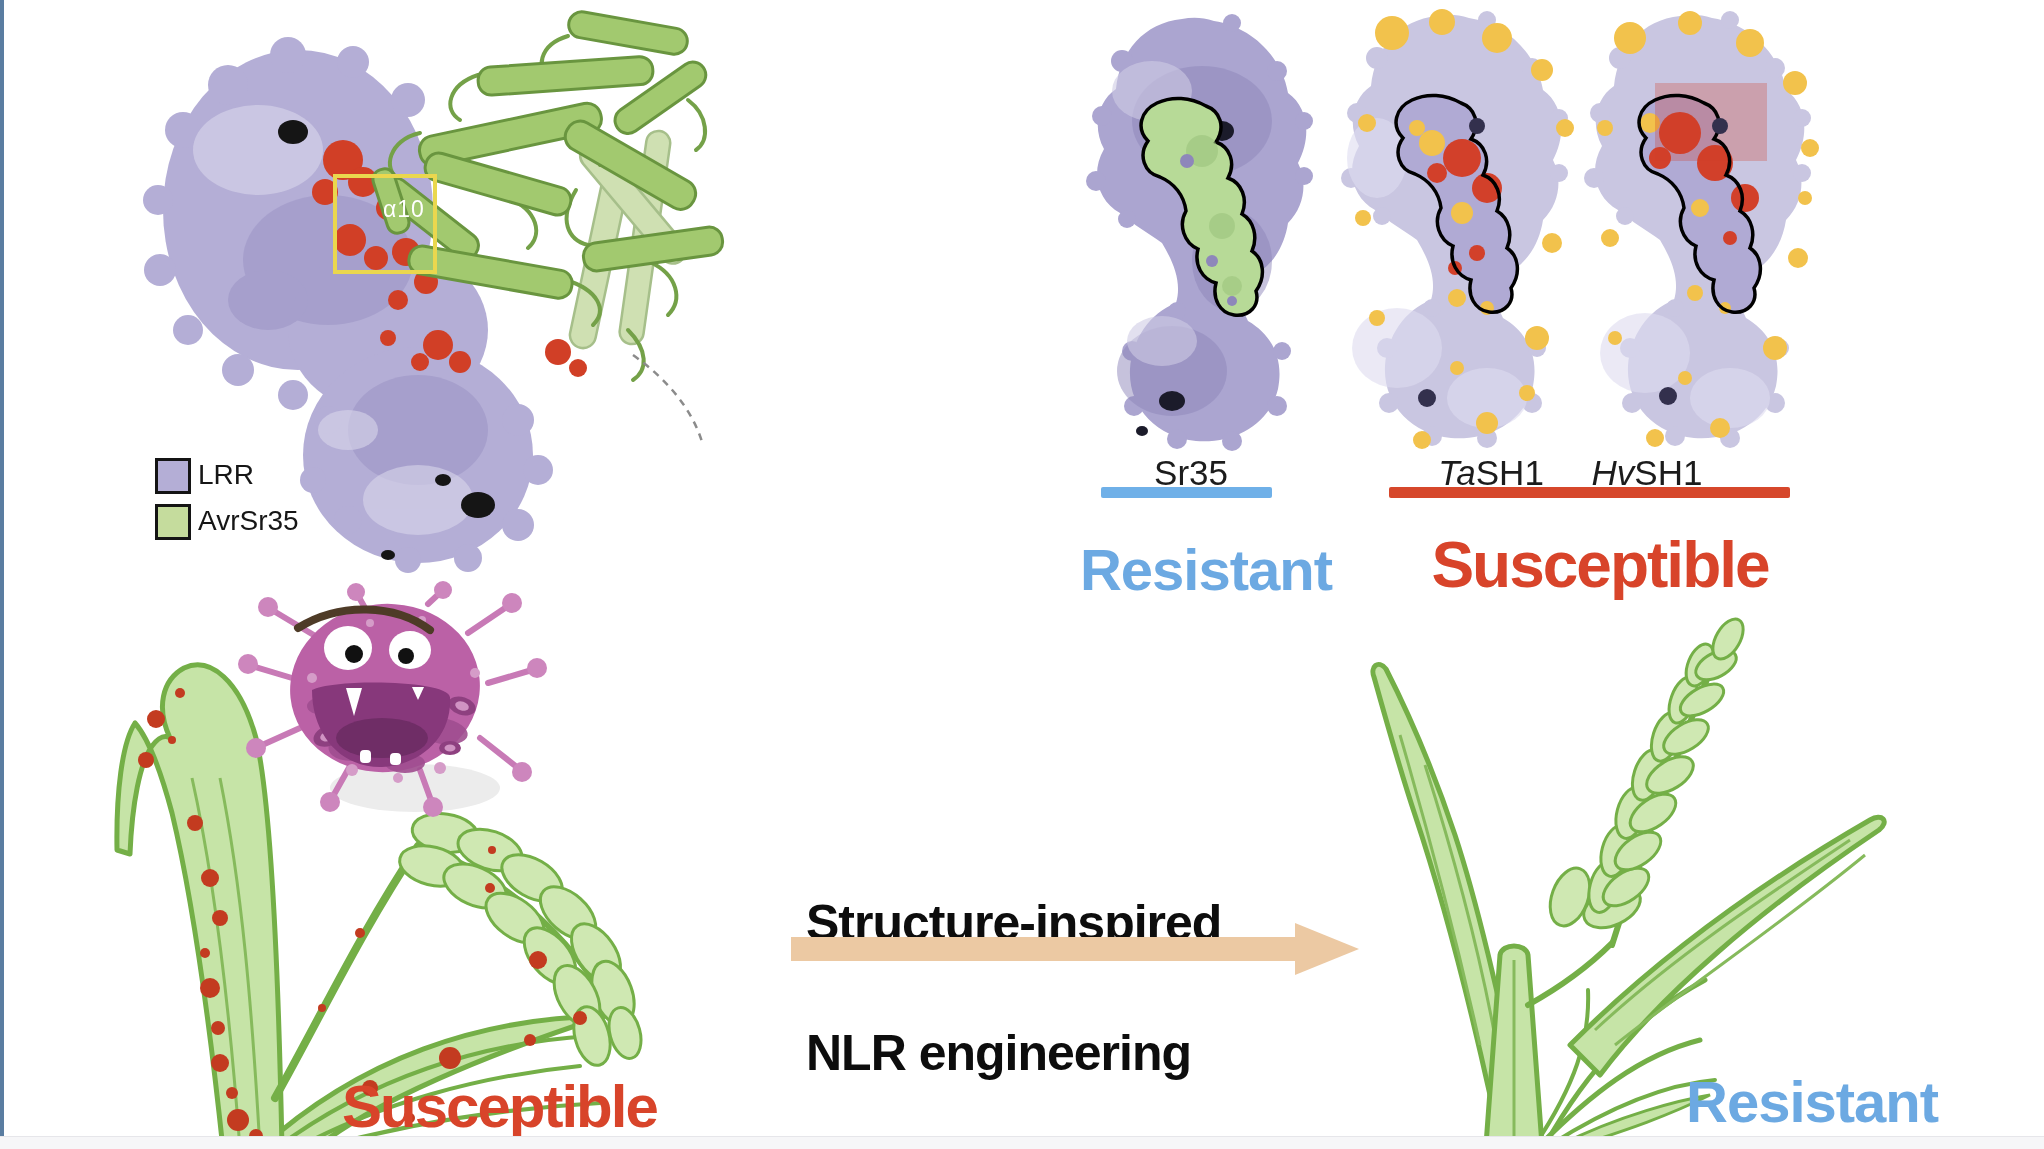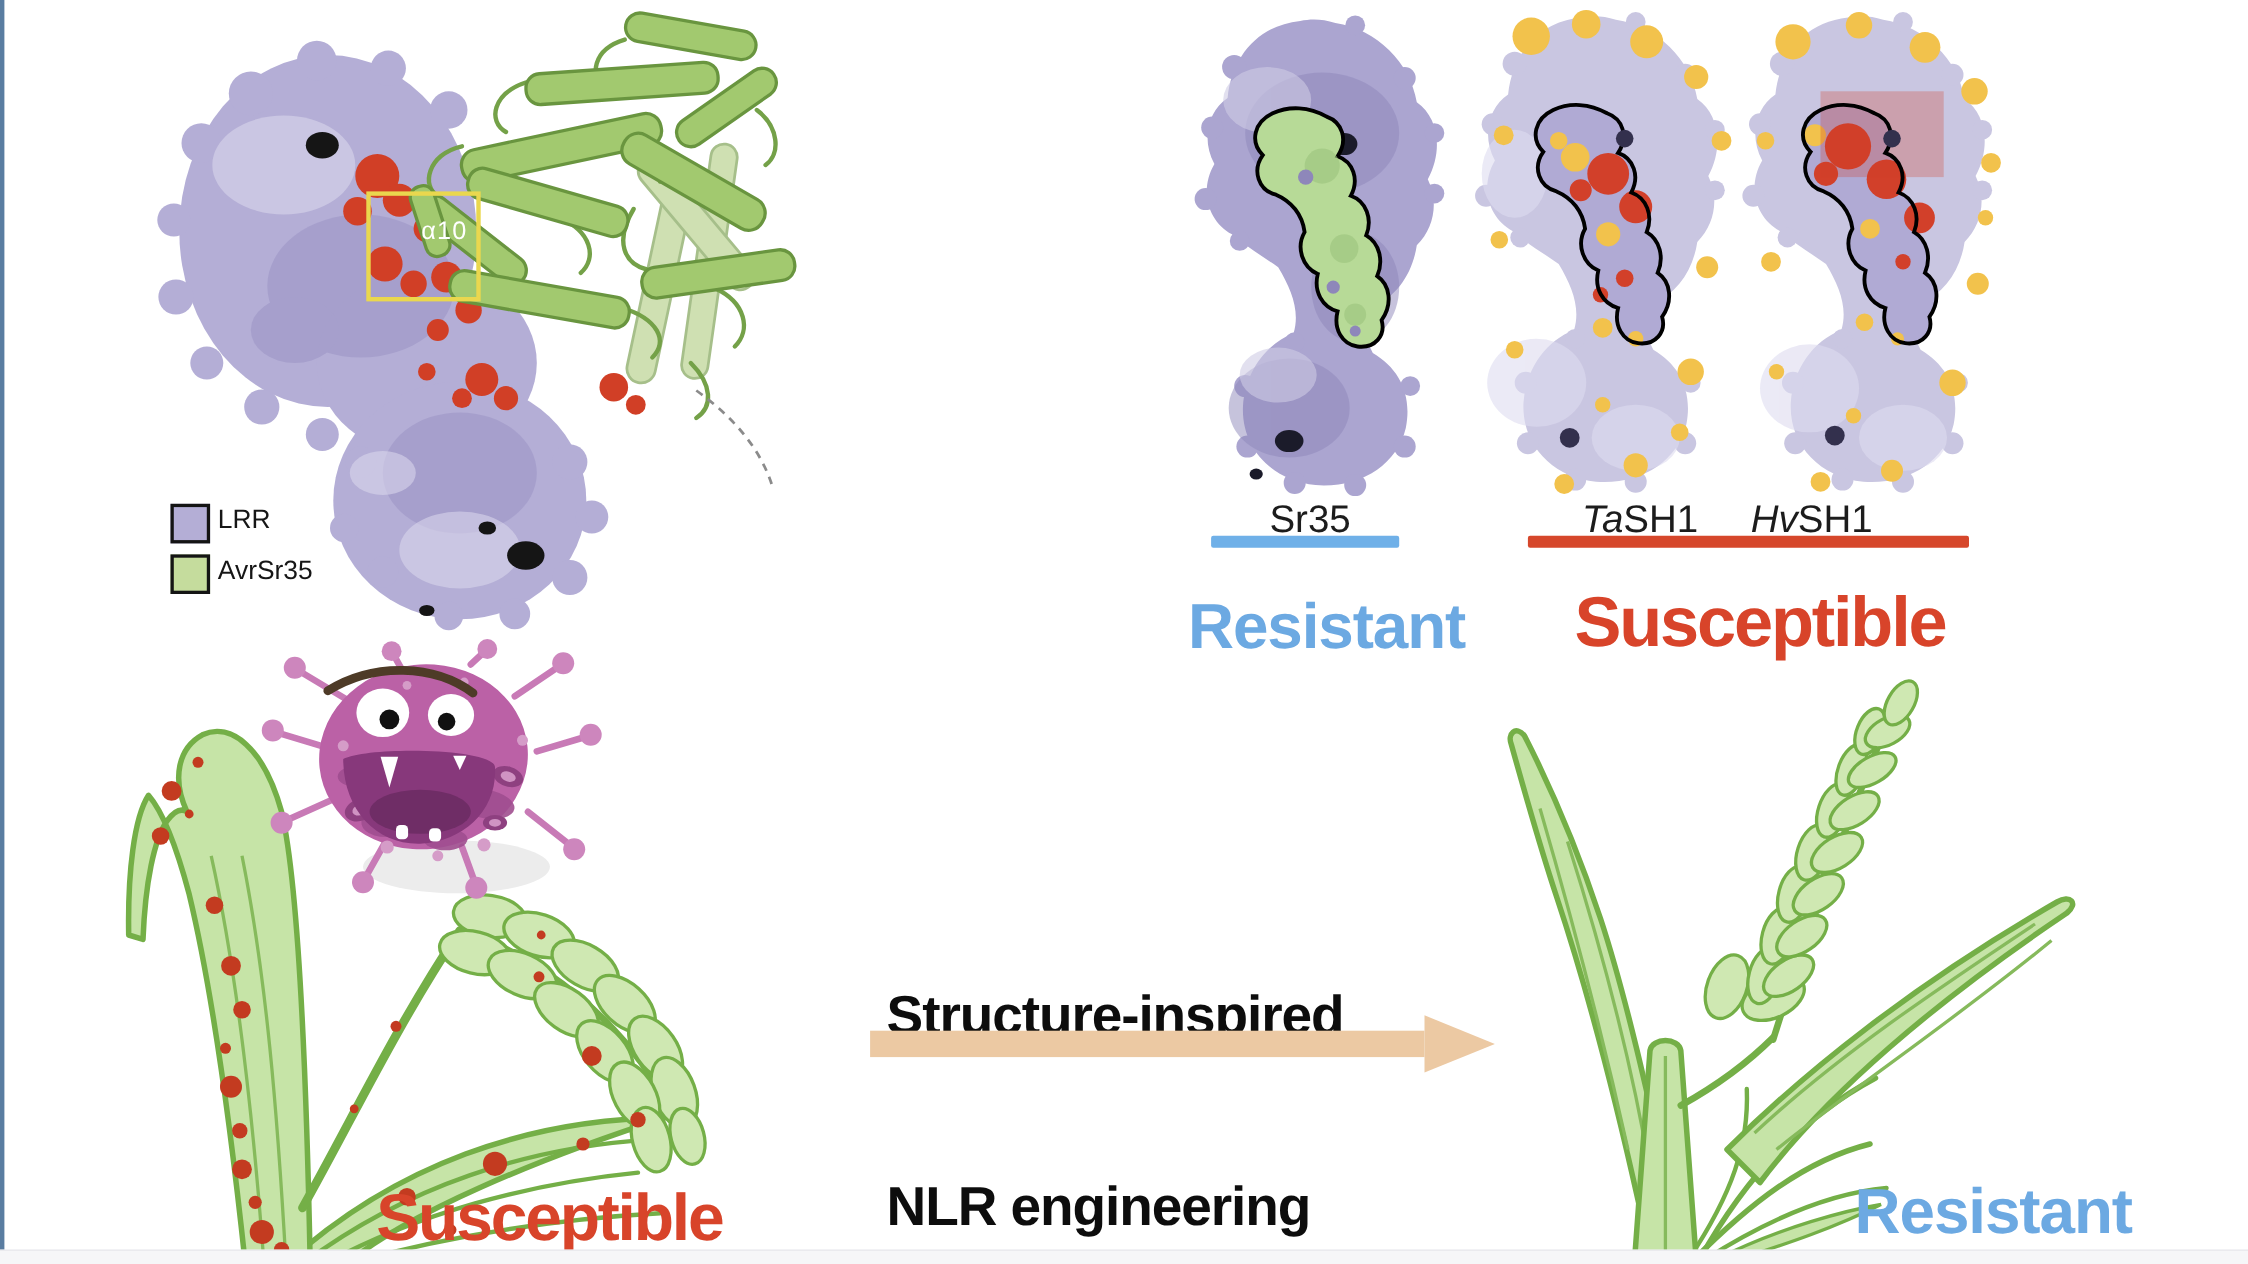--- a/index.html
+++ b/index.html
@@ -9,37 +9,37 @@
   }
   .abs{position:absolute;}
   .left-edge{left:0;top:0;width:4px;height:1149px;background:#5a7da1;}
   .bottom-strip{left:0;top:1136px;width:2044px;height:13px;background:#f6f6f8;border-top:1px solid #e6e6ea;}
   svg{position:absolute;overflow:visible;}
   
   .alpha-label{left:383px;top:196px;color:#ffffff;font-size:23px;letter-spacing:1px;}
   .legend-swatch{width:30px;height:30px;border:3px solid #141414;}
   .sw-lrr{left:155px;top:458px;background:#b4aed6;}
   .sw-avr{left:155px;top:504px;background:#c5dc9d;}
-  .legend-label{color:#161616;font-size:24px;}
+  .legend-label{color:#161616;font-size:28px;}
   .lb-lrr{left:198px;top:459px;}
   .lb-avr{left:198px;top:505px;}
   .protein-label{top:453px;width:160px;text-align:center;font-size:35px;color:#1c1c1c;}
   .protein-label i{font-style:italic;margin-left:22px;}
   .pl-sr35{left:1100px;}
   .pl-tash1{left:1400px;}
   .pl-hvsh1{left:1556px;}
   .underline{top:487px;height:11px;border-radius:2px;}
   .ul-blue{left:1101px;width:171px;background:#6fb0e8;}
   .ul-red{left:1389px;width:401px;background:#d6472b;}
   .status-top{font-weight:bold;text-align:center;}
   .st-resistant{left:1056px;top:536px;width:300px;font-size:58px;letter-spacing:-1px;color:#6ca9e2;}
   .st-susceptible{left:1400px;top:528px;width:400px;font-size:64px;letter-spacing:-2px;color:#d8442a;}
   .arrow-text{left:806px;width:500px;text-align:left;font-weight:bold;color:#0d0d0d;font-size:50px;letter-spacing:-1px;margin-top:48px;}
   .at-top{top:846px;}
-  .at-bottom{top:1020px;}
+  .at-bottom{top:976px;}
   .arrow-shaft{left:791px;top:937px;width:504px;height:24px;background:#ecc9a3;}
   .arrow-head{left:1295px;top:923px;width:0;height:0;
     border-top:26px solid transparent;border-bottom:26px solid transparent;border-left:64px solid #ecc9a3;}
   .st-susceptible-bottom{left:342px;top:1072px;font-size:60px;font-weight:bold;letter-spacing:-2px;color:#d8442a;}
   .st-resistant-bottom{left:1686px;top:1068px;font-size:58px;font-weight:bold;letter-spacing:-1px;color:#6ca9e2;}
 </style>
 </head>
 <body>
 
 <div class="canvas">

